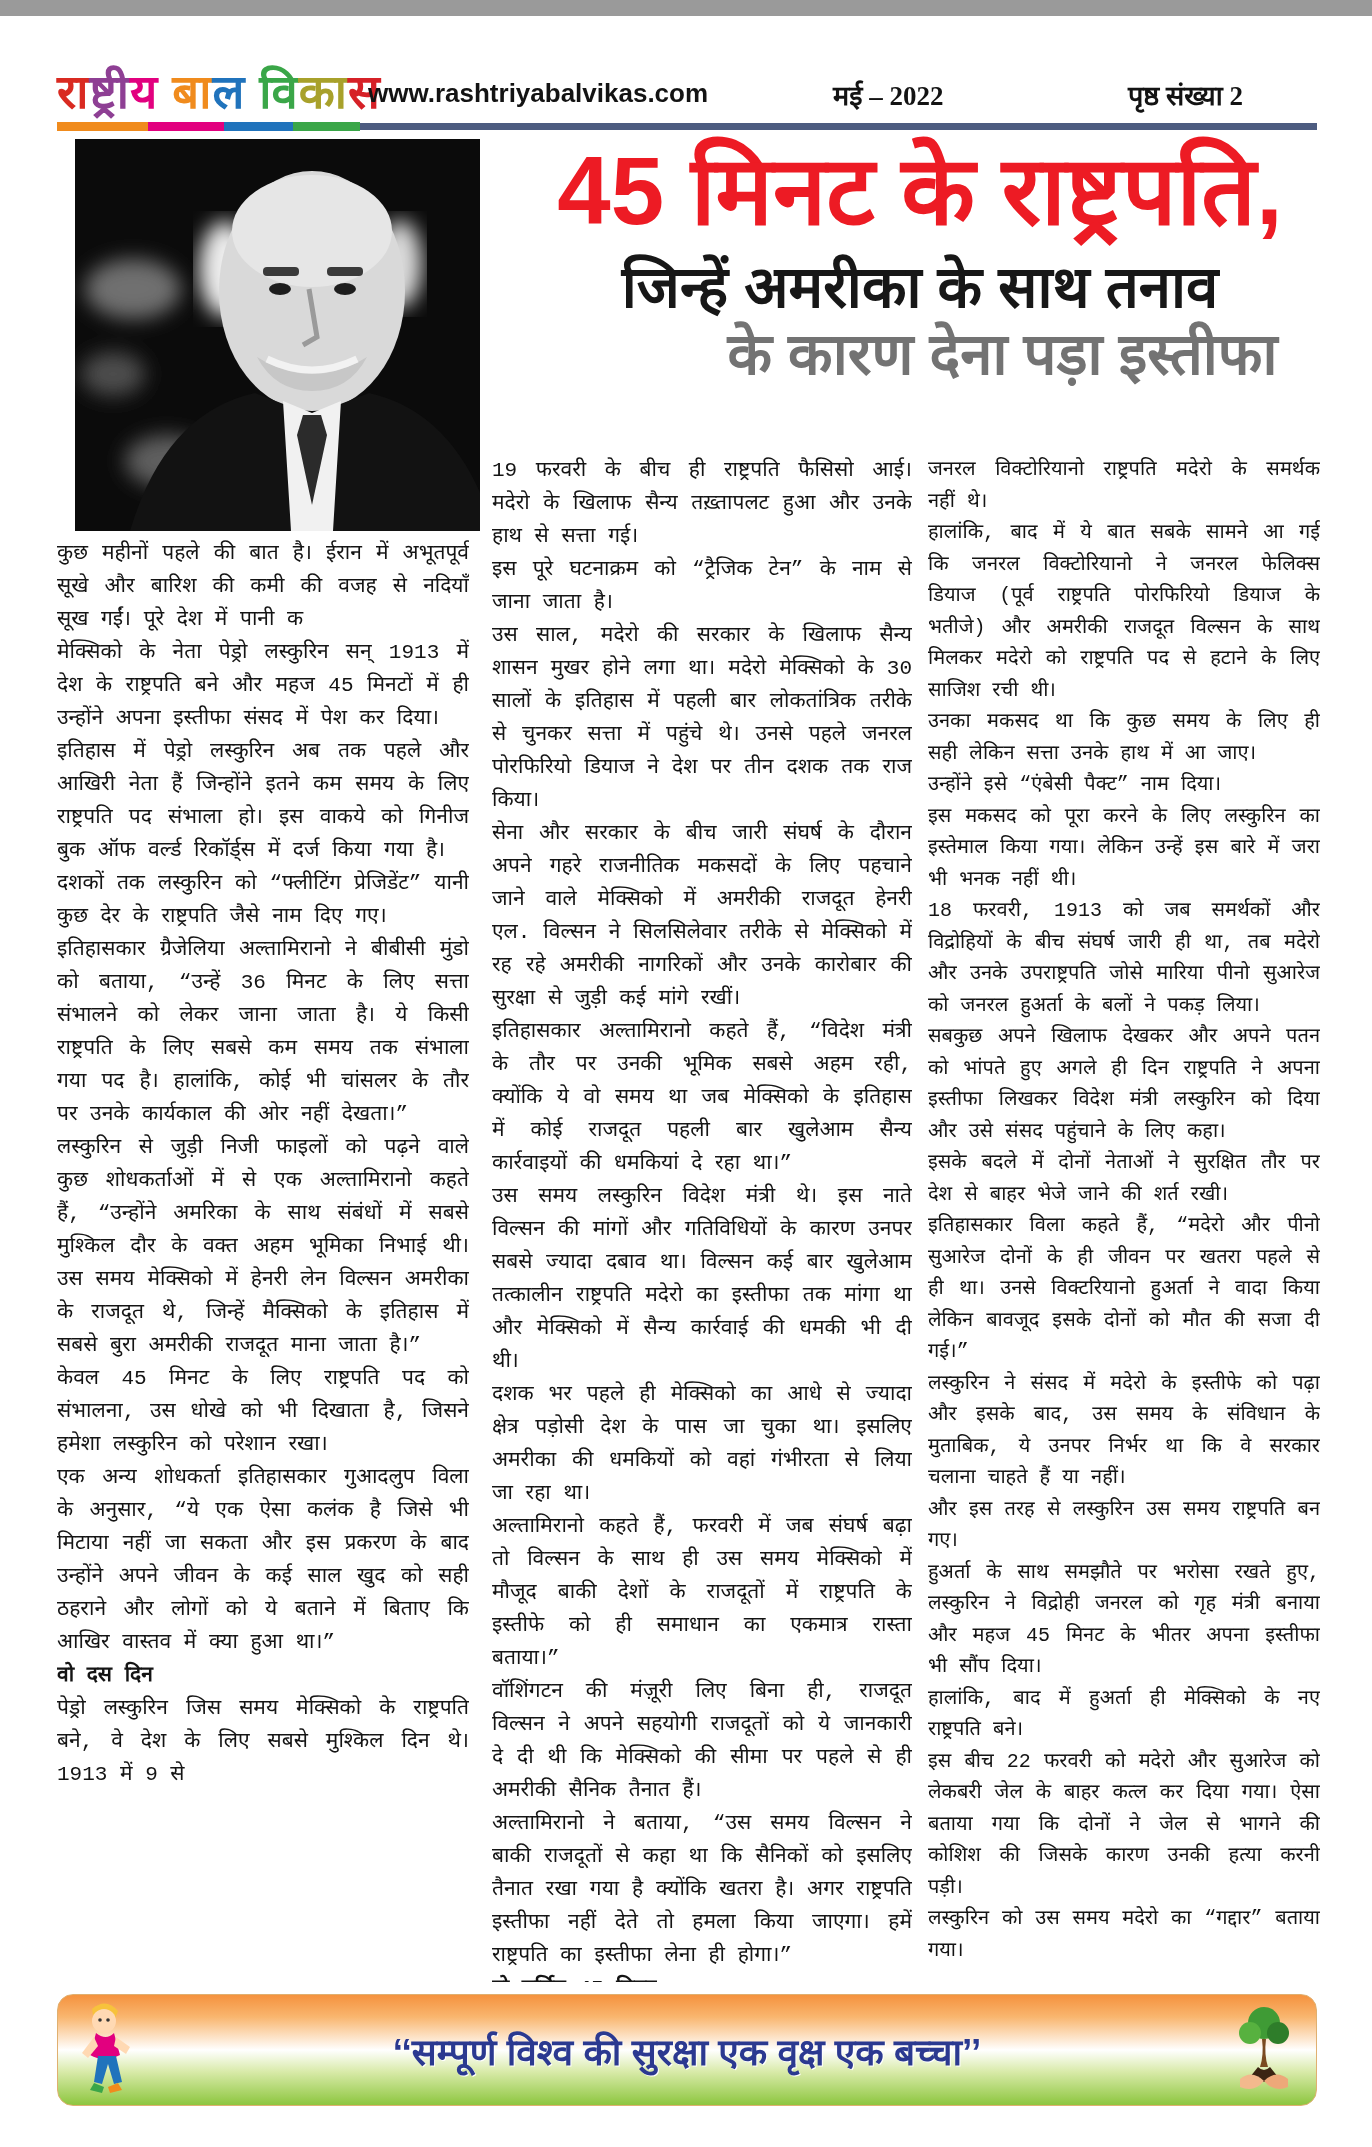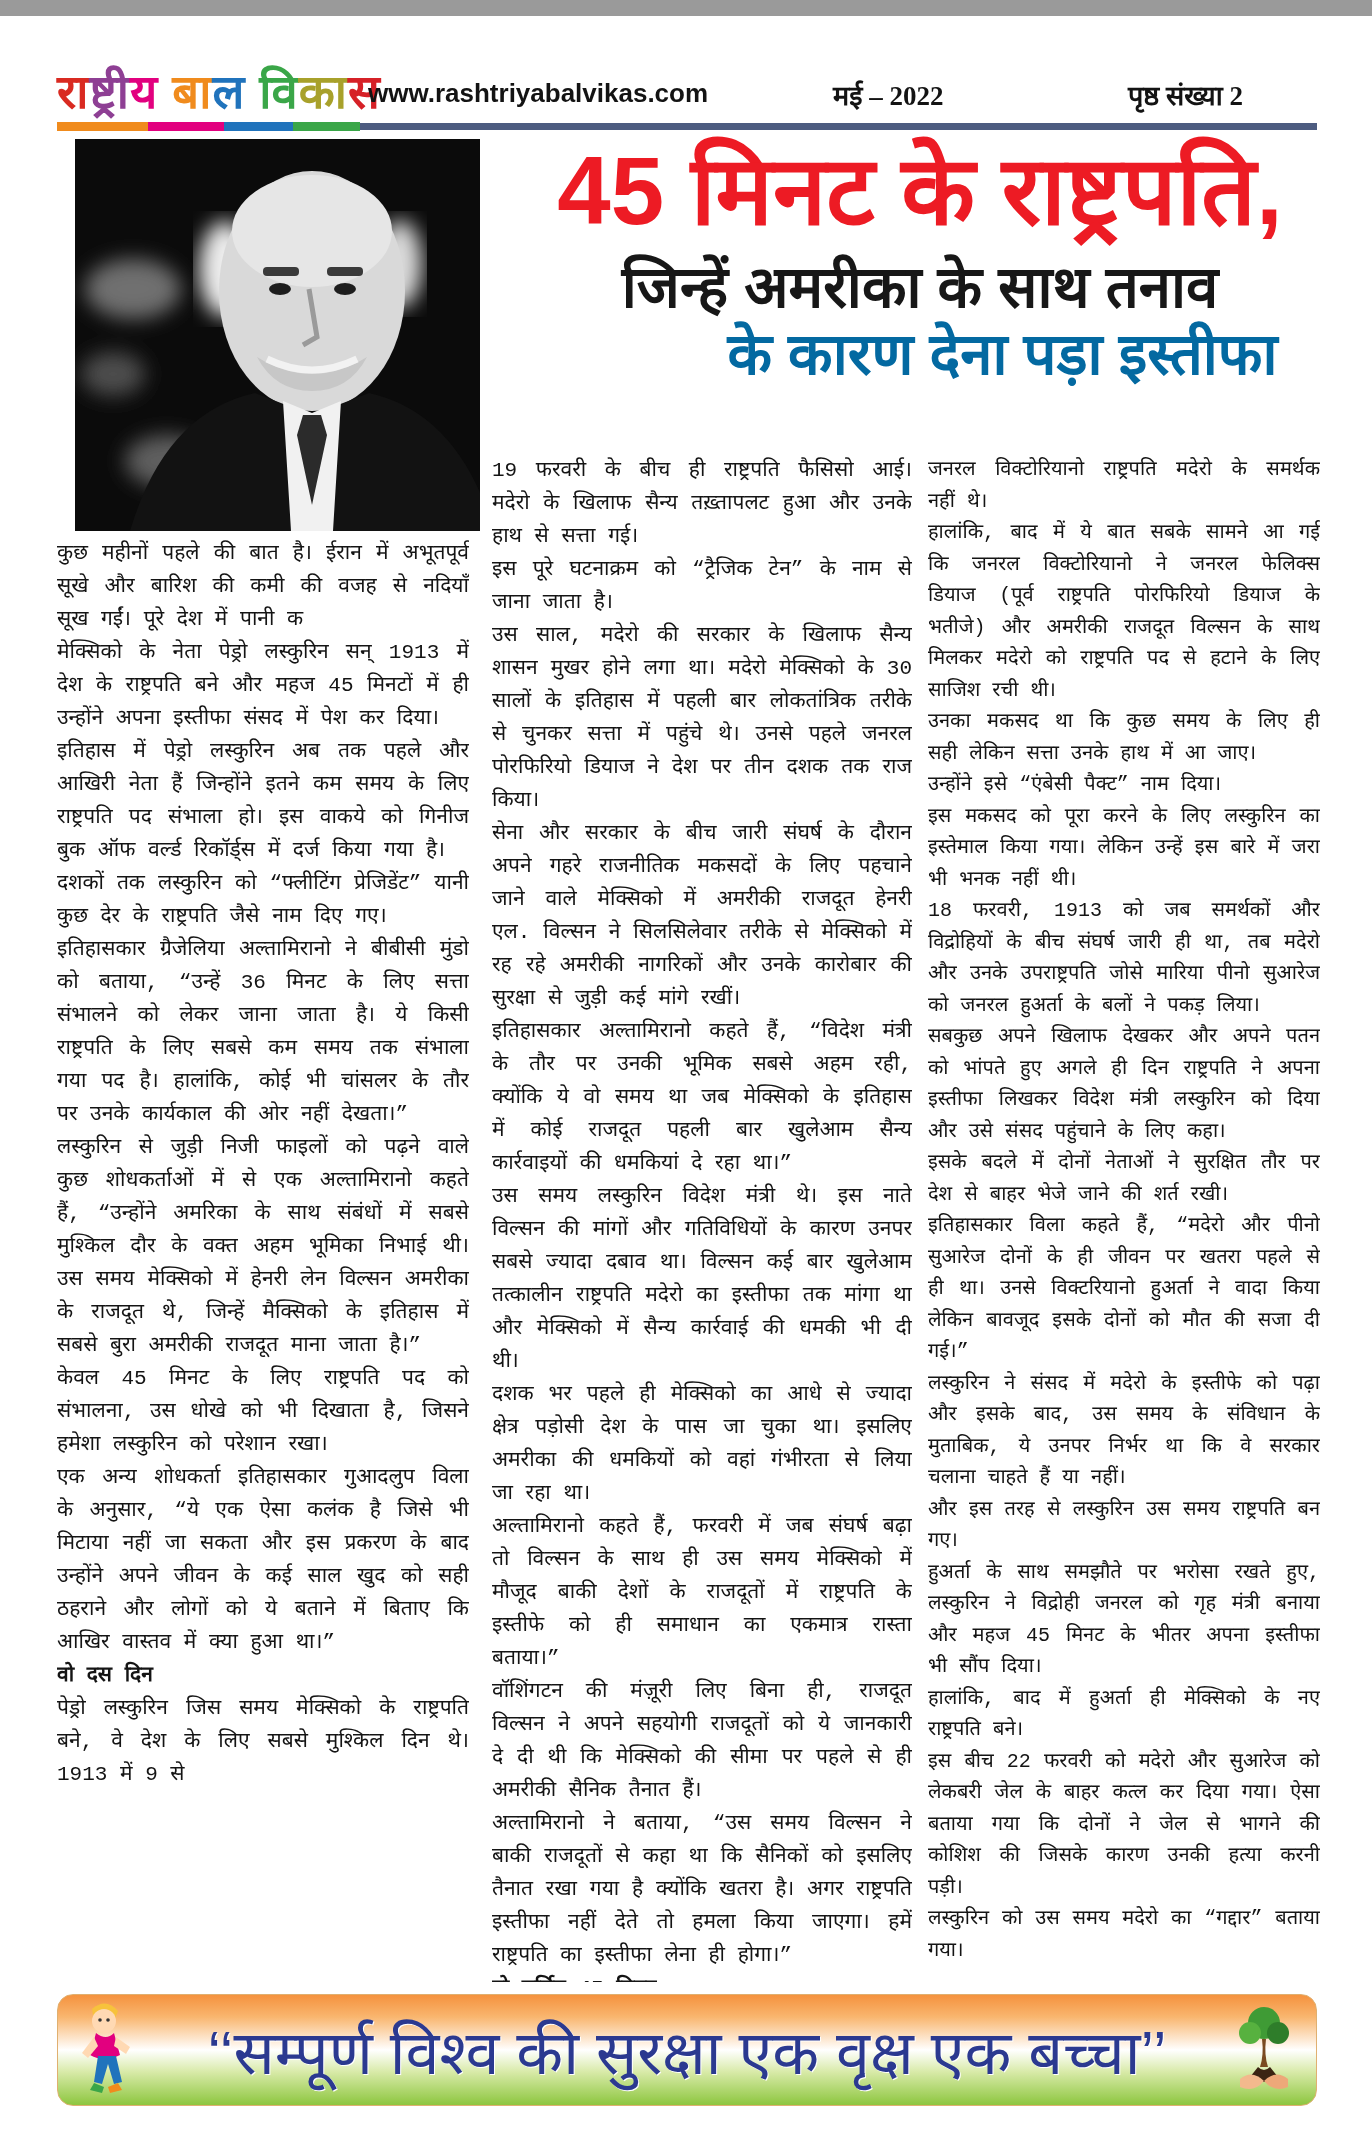--- a/index.html
+++ b/index.html
@@ -17,38 +17,38 @@
   .hdr-url{position:absolute;left:368px;top:62px;font-family:"Liberation Sans","DejaVu Sans",sans-serif;
         font-weight:700;font-size:26px;color:#131313;}
   .hdr-date{position:absolute;left:833px;top:60px;font-weight:700;font-size:27px;color:#131313;}
   .hdr-page{position:absolute;left:1128px;top:60px;font-weight:700;font-size:27px;color:#131313;}
 
   
   .headline{position:absolute;left:478px;top:114px;width:884px;text-align:center;
         font-family:"Liberation Sans","DejaVu Sans",sans-serif;font-weight:700;}
   .hl1{font-size:96px;color:#ed1b24;line-height:1.28;white-space:nowrap;}
   .hl2{font-size:58px;color:#171717;line-height:1.12;margin-top:2px;white-space:nowrap;}
-  .hl3{font-size:58px;color:#0369a1;line-height:1.18;padding-left:165px;white-space:nowrap;}
+  .hl3{font-size:58px;color:#737373;line-height:1.18;padding-left:165px;white-space:nowrap;}
 
   
   .photo{position:absolute;left:75px;top:123px;width:405px;height:392px;}
 
   
   .col{position:absolute;color:#141414;font-family:Liberation Mono, monospace;}
   .col p{margin:0;text-align:justify;}
   .col .subhead{font-weight:700;text-align:left;}
   .col1{left:57px;top:521px;width:412px;font-size:21px;line-height:33px;max-height:1430px;overflow:hidden;}
   .col2{left:492px;top:438px;width:420px;font-size:21px;line-height:33px;max-height:1528px;overflow:hidden;}
   .col3{left:928px;top:438px;width:392px;font-size:20px;line-height:31.5px;max-height:1528px;overflow:hidden;}
 
   
   .banner{position:absolute;left:57px;top:1978px;width:1258px;height:110px;border-radius:16px;
         background:linear-gradient(180deg,#f5923e 0%,#f9b66f 20%,#ffffff 50%,#d8eaa8 70%,#8dc63f 100%);
         border:1px solid #e0b070;display:flex;align-items:center;justify-content:center;}
-  .banner-quote{font-size:61px;font-weight:400;color:#2b3990;white-space:nowrap;
+  .banner-quote{font-size:37px;font-weight:700;color:#2b3990;white-space:nowrap;
         font-family:"Liberation Sans","DejaVu Sans",sans-serif;text-shadow:1px 1px 0 #ffffff;}
   .banner-child{position:absolute;left:16px;top:6px;}
   .banner-tree{position:absolute;right:16px;top:6px;}
   .bottom-bar{position:absolute;left:40px;top:2134px;width:1292px;height:13px;background:#2d3a8c;}
 </style>
 </head>
 <body>
 
 <div class="page">
 

